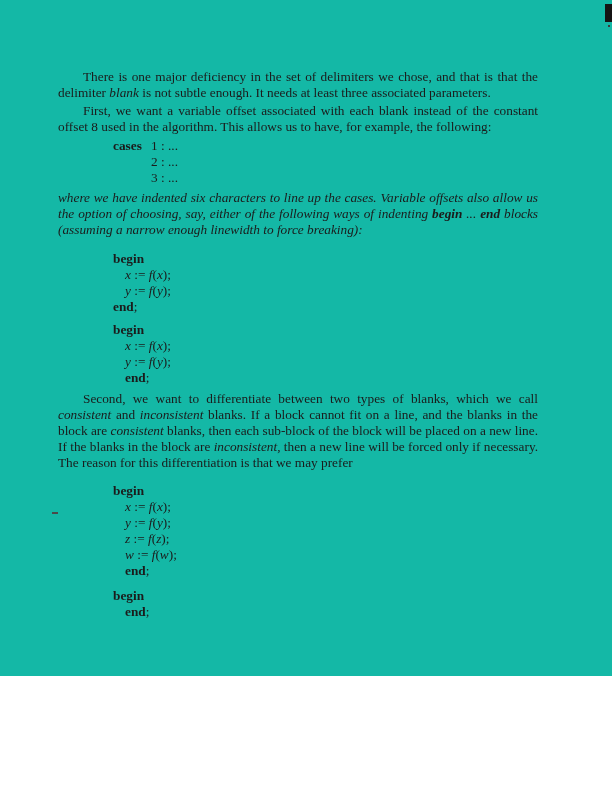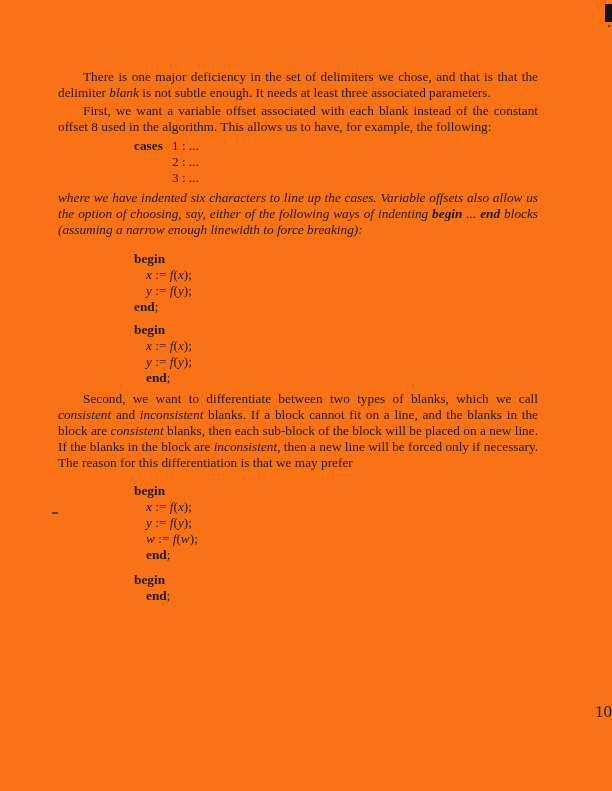--- a/index.html
+++ b/index.html
@@ -1,37 +1,37 @@
 <!DOCTYPE html>
 <html><head>
 <meta charset="utf-8">
 <style>
   html, body { margin: 0; padding: 0; background: #ffffff; }
   .page {
     position: relative;
     width: 612px;
-    height: 791px;
-    background: #f97316;
+    height: 676px;
+    background: #14b8a6;
     font-family: "Liberation Serif", "DejaVu Serif", serif;
     color: #1b1b1b;
     overflow: hidden;
   }
   .content {
     position: absolute;
     left: 58px;
     top: 69px;
     width: 480px;
     font-size: 13.3px;
     line-height: 16px;
   }
   .para { margin: 0; text-align: justify; }
   .first-indent { text-indent: 25px; }
   .b { font-weight: 700; }
   .i { font-style: italic; }
-  .display { margin-left: 76px; }
+  .display { margin-left: 55px; }
   .code-line { white-space: nowrap; }
   .stmt { margin-left: 12px; }
   .cases-block { position: relative; padding-left: 38px; }
   .cases-kw { position: absolute; left: 0; top: 0; }
   .mt2 { margin-top: 2px; }
   .mt3 { margin-top: 3px; }
   .mt4 { margin-top: 4px; font-style: italic; }
   .mt5 { margin-top: 5px; }
   .mt7 { margin-top: 7px; }
   .mt9 { margin-top: 9px; }
@@ -107,20 +107,21 @@
       <div class="code-line stmt"><span class="i">y</span><span> := </span><span class="i">f</span><span>(</span><span class="i">y</span><span>);</span></div>
       <div class="code-line stmt"><span class="b">end</span><span>;</span></div>
     </div>
 
     <p class="para first-indent mt5"><span>Second, we want to differentiate between two types of blanks, which we call </span><span class="i">consistent</span><span> and </span><span class="i">inconsistent</span><span> blanks. If a block cannot fit on a line, and the blanks in the block are </span><span class="i">consistent</span><span> blanks, then each sub-block of the block will be placed on a new line. If the blanks in the block are </span><span class="i">inconsistent</span><span>, then a new line will be forced only if necessary. The reason for this differentiation is that we may prefer</span></p>
 
     <div class="display mt12">
       <div class="code-line"><span class="b">begin</span></div>
       <div class="code-line stmt"><span class="i">x</span><span> := </span><span class="i">f</span><span>(</span><span class="i">x</span><span>);</span></div>
       <div class="code-line stmt"><span class="i">y</span><span> := </span><span class="i">f</span><span>(</span><span class="i">y</span><span>);</span></div>
+      <div class="code-line stmt"><span class="i">z</span><span> := </span><span class="i">f</span><span>(</span><span class="i">z</span><span>);</span></div>
       <div class="code-line stmt"><span class="i">w</span><span> := </span><span class="i">f</span><span>(</span><span class="i">w</span><span>);</span></div>
       <div class="code-line stmt"><span class="b">end</span><span>;</span></div>
     </div>
 
 
     <div class="display mt9">
       <div class="code-line"><span class="b">begin</span></div>
       <div class="code-line stmt"><span class="b">end</span><span>;</span></div>
     </div>
 

